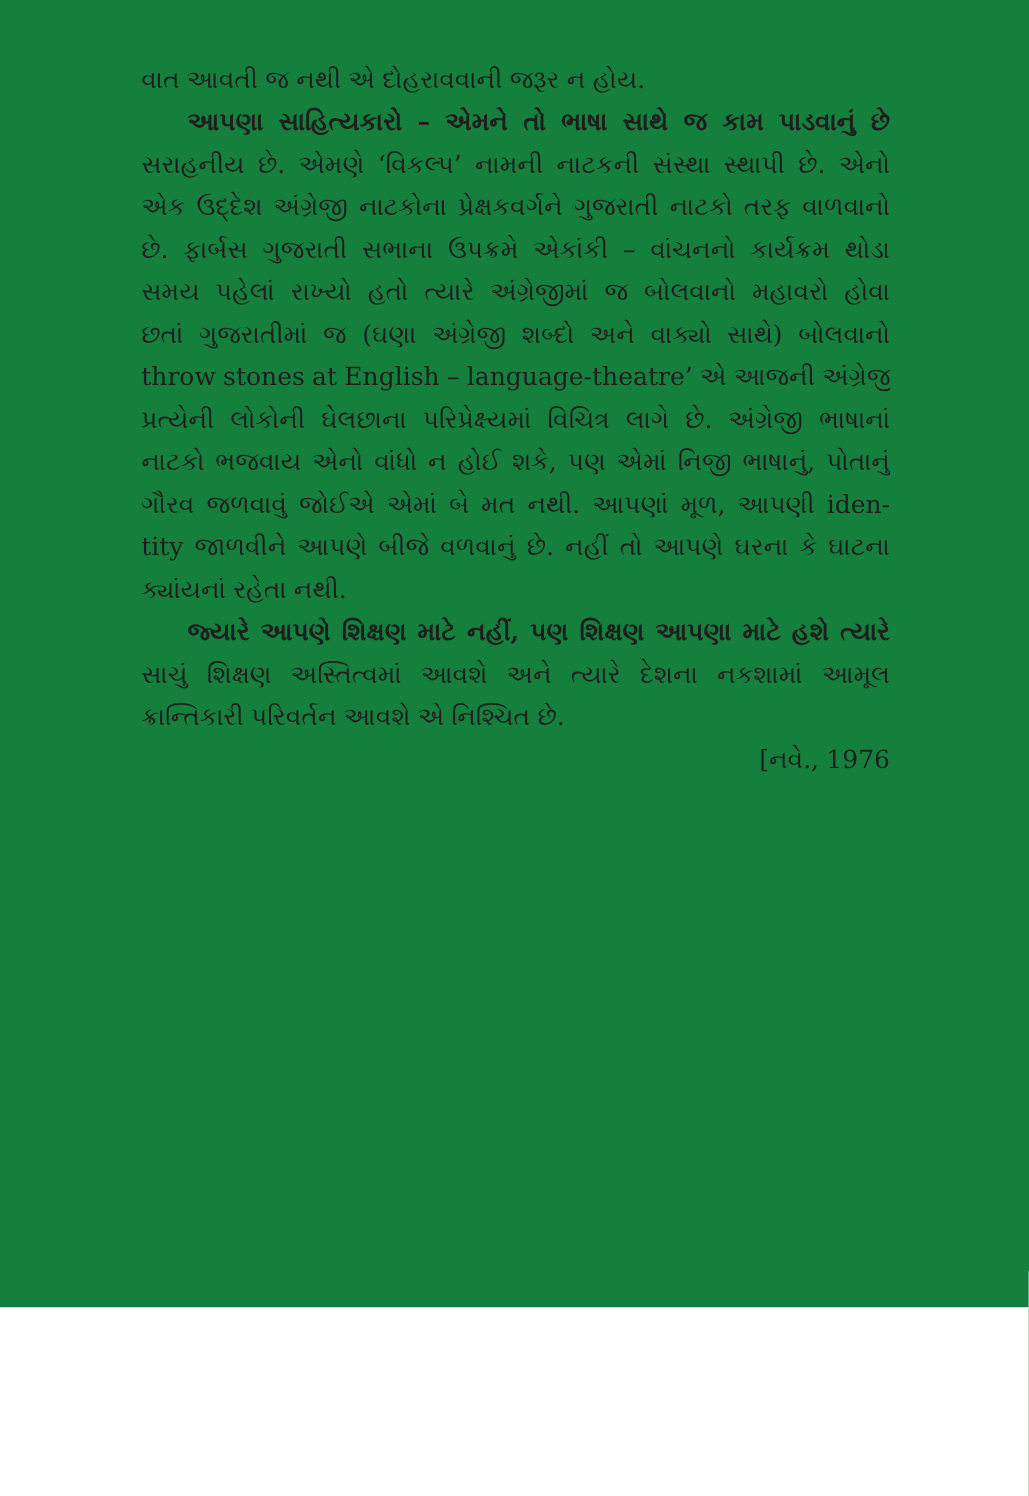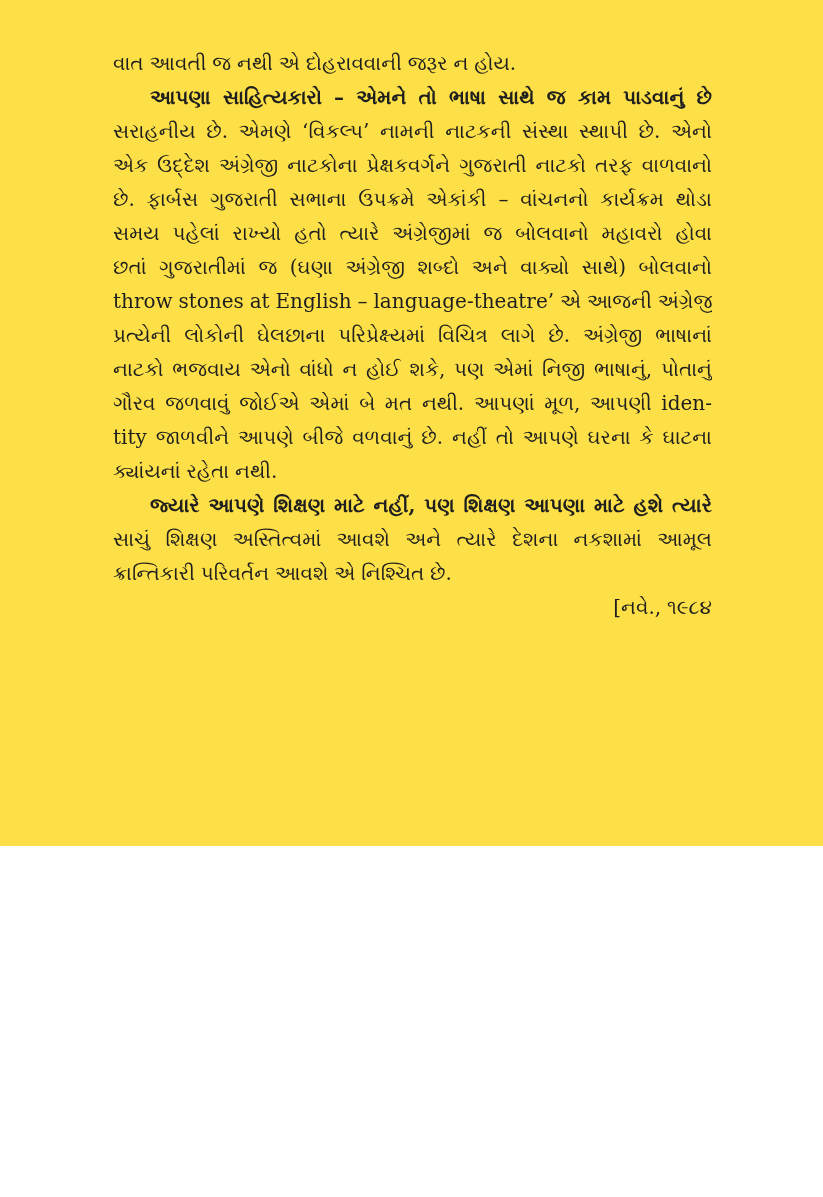--- a/index.html
+++ b/index.html
@@ -3,22 +3,22 @@
 <meta charset="utf-8">
 <style>
   html, body {
     margin: 0;
     padding: 0;
     background: #ffffff;
   }
   .page {
     position: relative;
     width: 823px;
-    height: 846px;
-    background: #fde047;
+    height: 1046px;
+    background: #15803d;
     font-family: "DejaVu Serif", "Liberation Serif", serif;
     color: #1e1e1e;
     overflow: hidden;
   }
   .text-block {
     position: absolute;
     left: 113px;
     top: 46px;
     width: 599px;
   }
@@ -69,16 +69,16 @@
     <div class="line">છતાં ગુજરાતીમાં જ (ઘણા અંગ્રેજી શબ્દો અને વાક્યો સાથે) બોલવાનો</div>
     <div class="line">throw stones at English – language-theatre’ એ આજની અંગ્રેજી</div>
     <div class="line">પ્રત્યેની લોકોની ઘેલછાના પરિપ્રેક્ષ્યમાં વિચિત્ર લાગે છે. અંગ્રેજી ભાષાનાં</div>
     <div class="line">નાટકો ભજવાય એનો વાંધો ન હોઈ શકે, પણ એમાં નિજી ભાષાનું, પોતાનું</div>
     <div class="line">ગૌરવ જળવાવું જોઈએ એમાં બે મત નથી. આપણાં મૂળ, આપણી iden-</div>
     <div class="line">tity જાળવીને આપણે બીજે વળવાનું છે. નહીં તો આપણે ઘરના કે ઘાટના</div>
     <div class="line end">ક્યાંયનાં રહેતા નથી.</div>
     <div class="line indent">જ્યારે આપણે શિક્ષણ માટે નહીં, પણ શિક્ષણ આપણા માટે હશે ત્યારે</div>
     <div class="line">સાચું શિક્ષણ અસ્તિત્વમાં આવશે અને ત્યારે દેશના નકશામાં આમૂલ</div>
     <div class="line end">ક્રાન્તિકારી પરિવર્તન આવશે એ નિશ્ચિત છે.</div>
-    <div class="line cite">[નવે., ૧૯૮૪</div>
+    <div class="line cite">[નવે., 1976</div>
   </div>
   <div class="page-number">૨૫૩</div>
 </div>
 
 </body></html>

